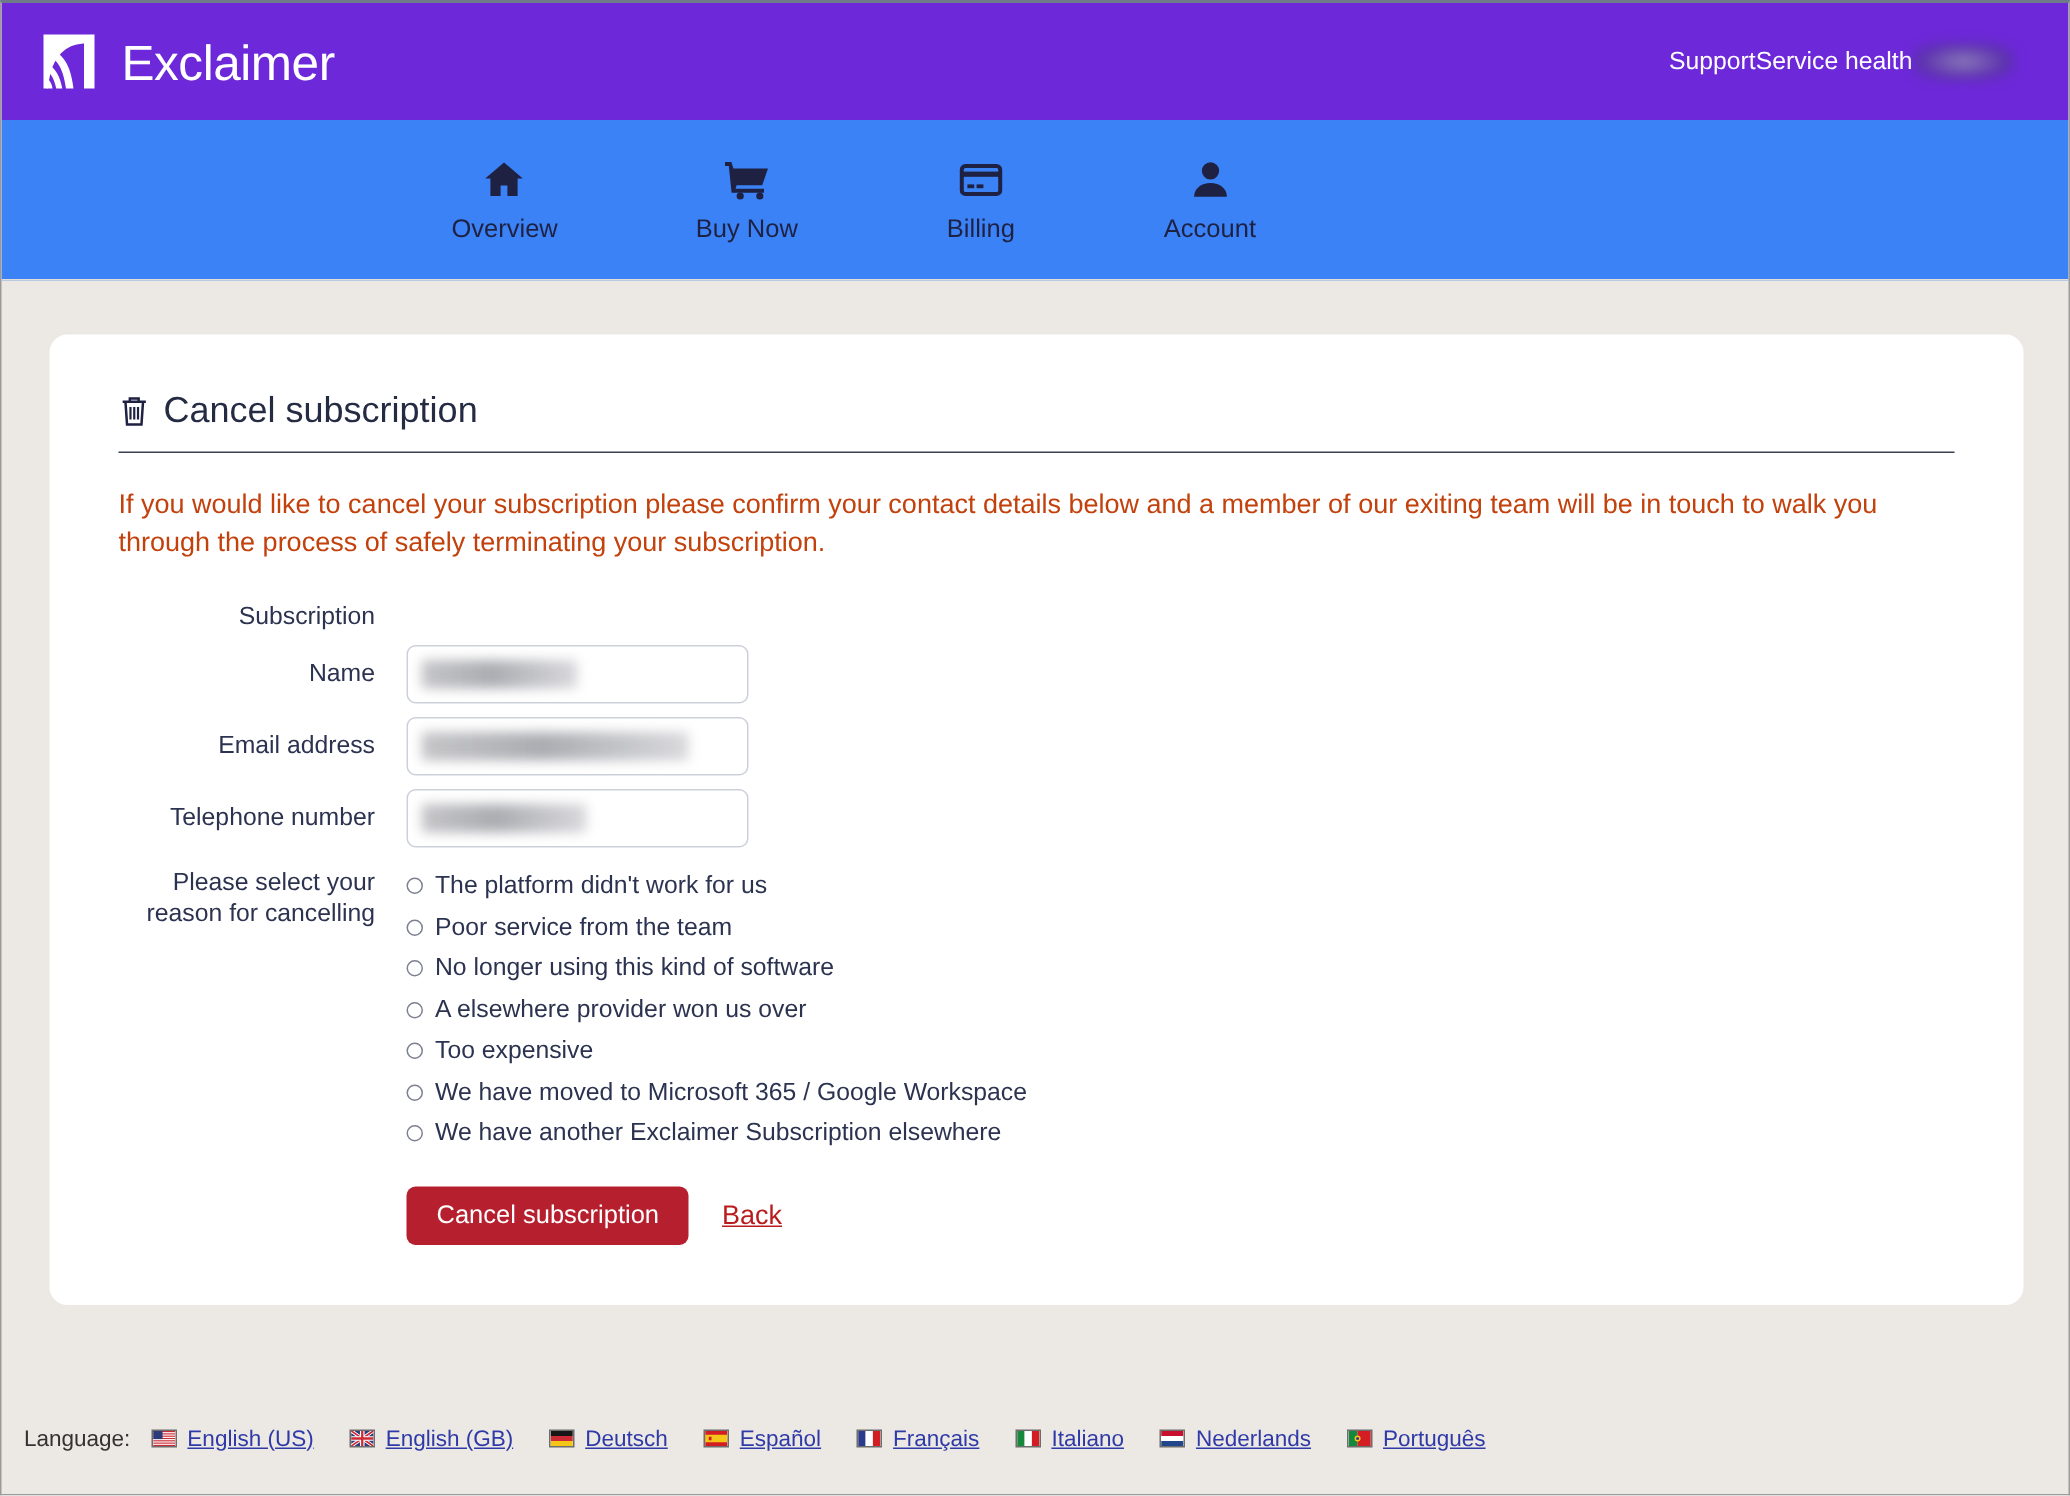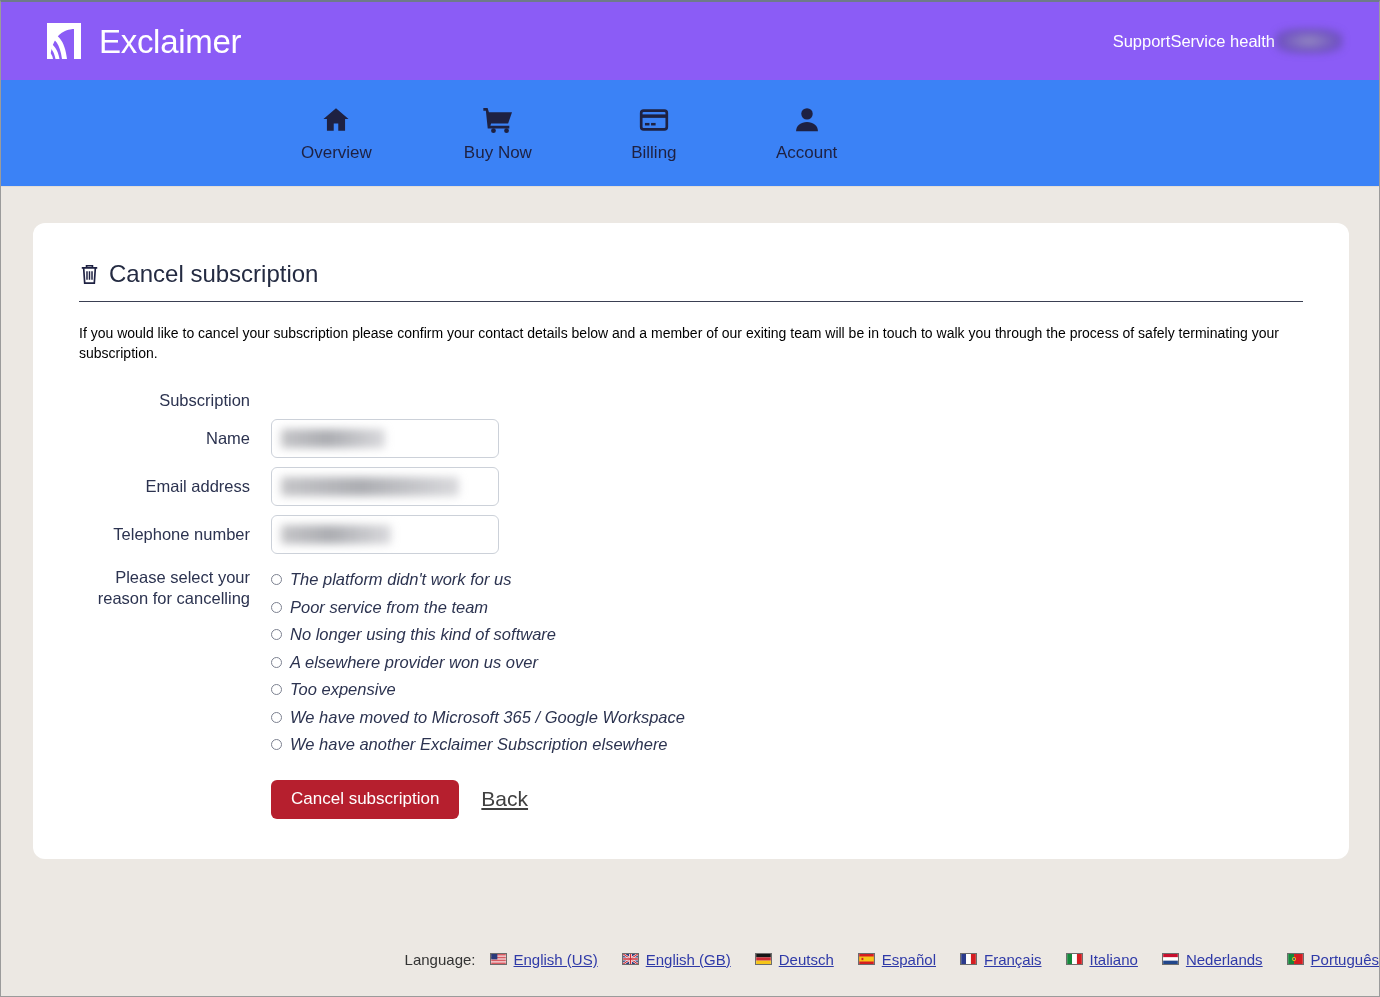--- a/index.html
+++ b/index.html
@@ -14,24 +14,24 @@
     width: 1380px; height: 997px;
     border: 1px solid #9b9b9b;
     border-top: 2px solid #6e7a8a;
     background: #ece8e3;
     overflow: hidden;
   }
 
   
   .topbar {
     height: 78px;
-    background: #8b5cf6;
-    display: flex;
-    align-items: center;
-    padding: 0 36px 0 44px;
+    background: #6d28d9;
+    display: flex;
+    align-items: center;
+    padding: 0 36px 0 26px;
     position: relative;
   }
   .brand { display: flex; align-items: center; gap: 14px; }
   .logo-mark { width: 40px; height: 44px; display:block; }
   .brand-name {
     color: #ffffff;
     font-size: 33px;
     letter-spacing: -0.3px;
     font-weight: 400;
     line-height: 1;
@@ -103,22 +103,22 @@
   }
   .trash-icon { color: #1e2142; display:block; }
   .card-title {
     font-size: 24px;
     color: #242b42;
     font-weight: 400;
     margin: 0;
     line-height: 1.1;
   }
   .intro-text {
-    font-size: 14px;
-    color: #000000;
+    font-size: 18px;
+    color: #c2410c;
     line-height: 1.38;
     margin: 22px 0 0 0;
     max-width: 1225px;
   }
 
   
   .form { margin-top: 18px; }
   .form-row {
     display: flex;
     align-items: flex-start;
@@ -174,21 +174,20 @@
     width: 11px; height: 11px;
     border: 1px solid #7c8190;
     border-radius: 50%;
     background: #fff;
     flex: 0 0 11px;
   }
   .radio-label {
     font-size: 16.5px;
     color: #2c3350;
     white-space: nowrap;
-    font-style: italic;
   }
 
   .actions {
     display: flex;
     align-items: center;
     gap: 22px;
     margin-top: 22px;
     margin-left: 192px;
     padding-left: 0;
   }
@@ -197,34 +196,34 @@
     color: #ffffff;
     font-size: 17px;
     border: none;
     border-radius: 6px;
     padding: 0 20px;
     height: 39px;
     cursor: pointer;
     font-family: inherit;
   }
   .back-link {
-    font-size: 21px;
-    color: #404040;
+    font-size: 18px;
+    color: #b91c1c;
     text-decoration: underline;
     cursor: pointer;
   }
 
   
   .footer {
     position: absolute;
     left: 0; right: 0; bottom: 0;
     height: 74px;
     display: flex;
     align-items: center;
-    justify-content: flex-end;
+    justify-content: flex-start;
     gap: 0;
     background: transparent;
     padding-left: 15px;
   }
   .footer-label {
     font-size: 15px;
     color: #333333;
     margin-right: 14px;
   }
   .lang-item {

